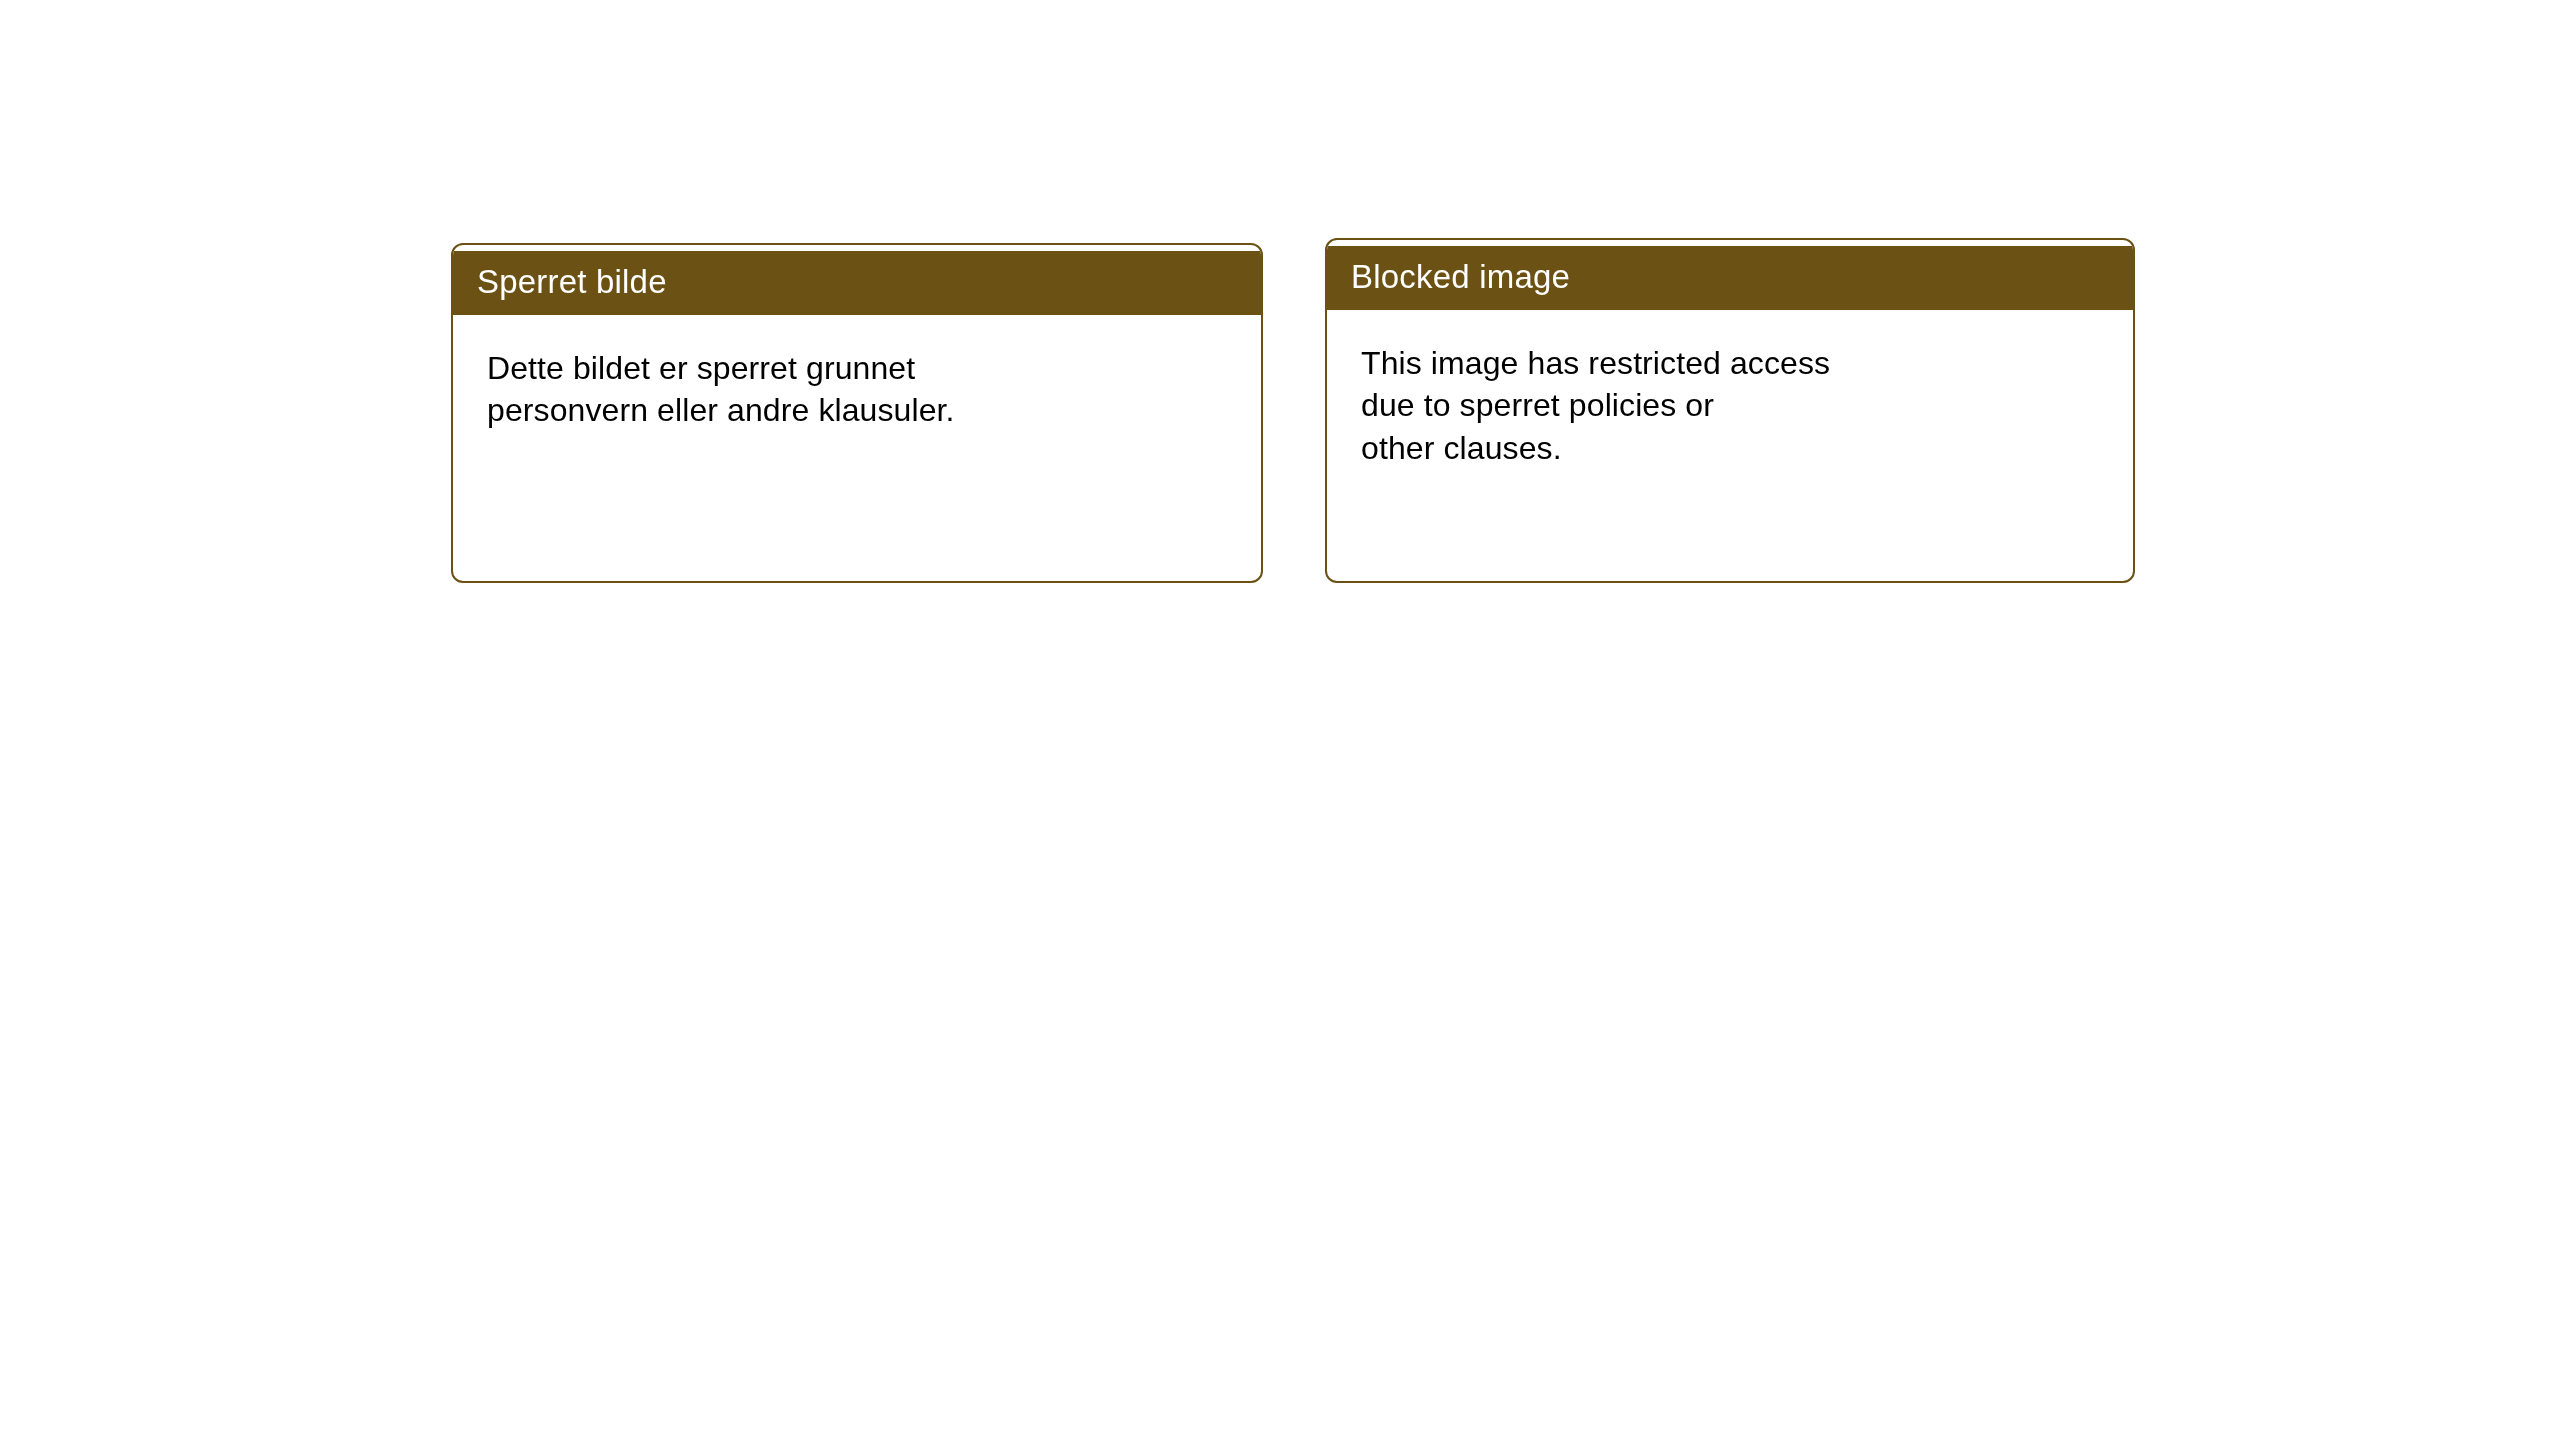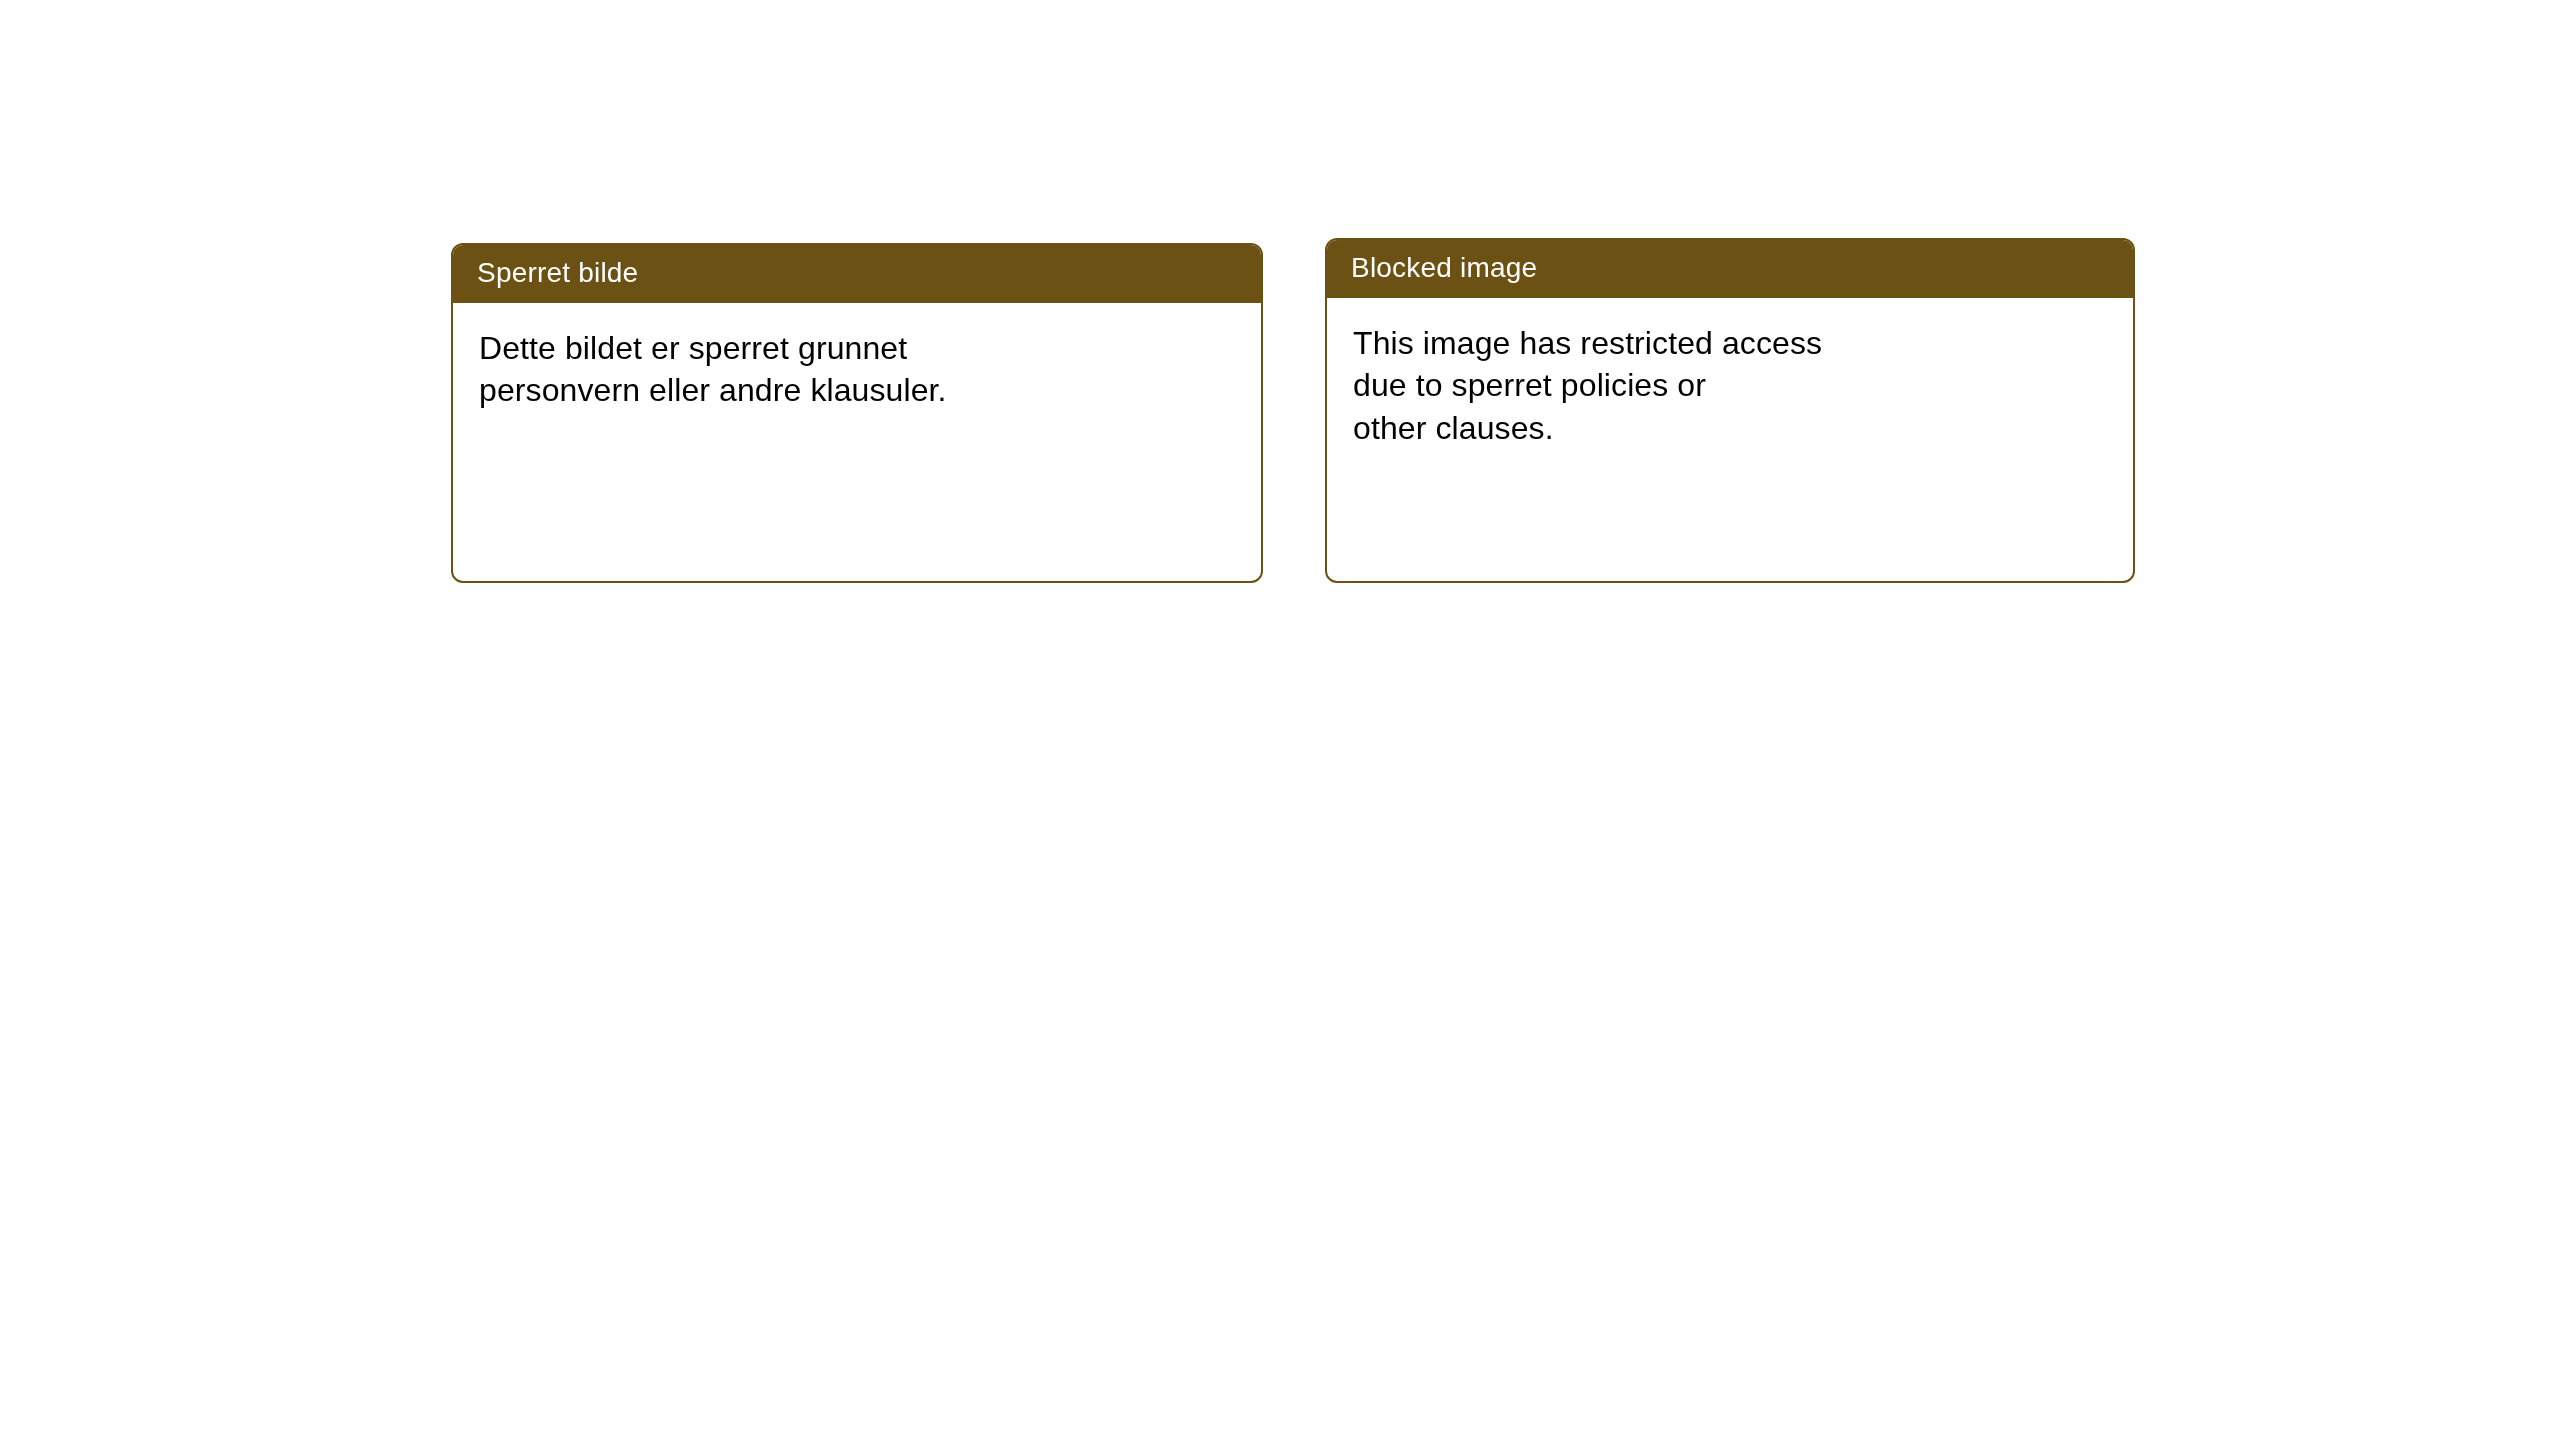--- a/index.html
+++ b/index.html
@@ -27,38 +27,39 @@
     background: #ffffff;
     border: 2px solid #6b5214;
     border-radius: 12px;
     overflow: hidden;
   }
 
   .notice-card .card-header {
     box-sizing: border-box;
     background: #6b5214;
     color: #ffffff;
-    font-size: 28px;
+    font-size: 33px;
     line-height: 1.2;
     padding: 11px 0 13px 24px;
     letter-spacing: 0.2px;
     white-space: nowrap;
+    margin-top: 6px;
   }
 
   .notice-card .card-body {
     box-sizing: border-box;
     padding: 24px 26px 0 26px;
     color: #000000;
     font-size: 32px;
     line-height: 1.33;
     letter-spacing: 0.1px;
   }
 
   .card-body p {
-    margin: 0;
+    margin: 8px;
     white-space: pre-line;
   }
 
   
   #card-no {
     left: 451px;
     top: 243px;
     width: 812px;
     height: 340px;
   }

